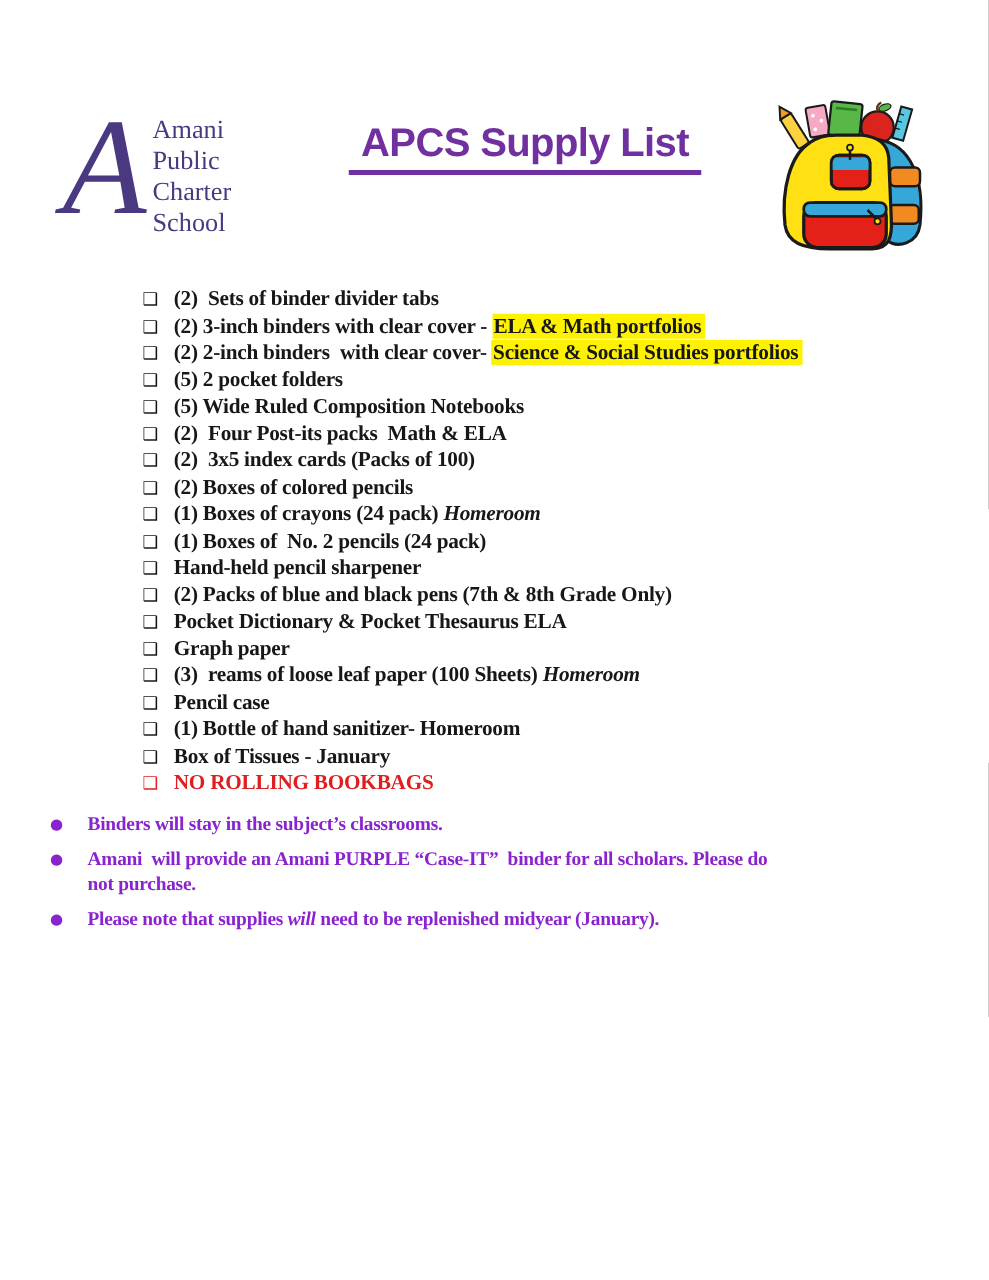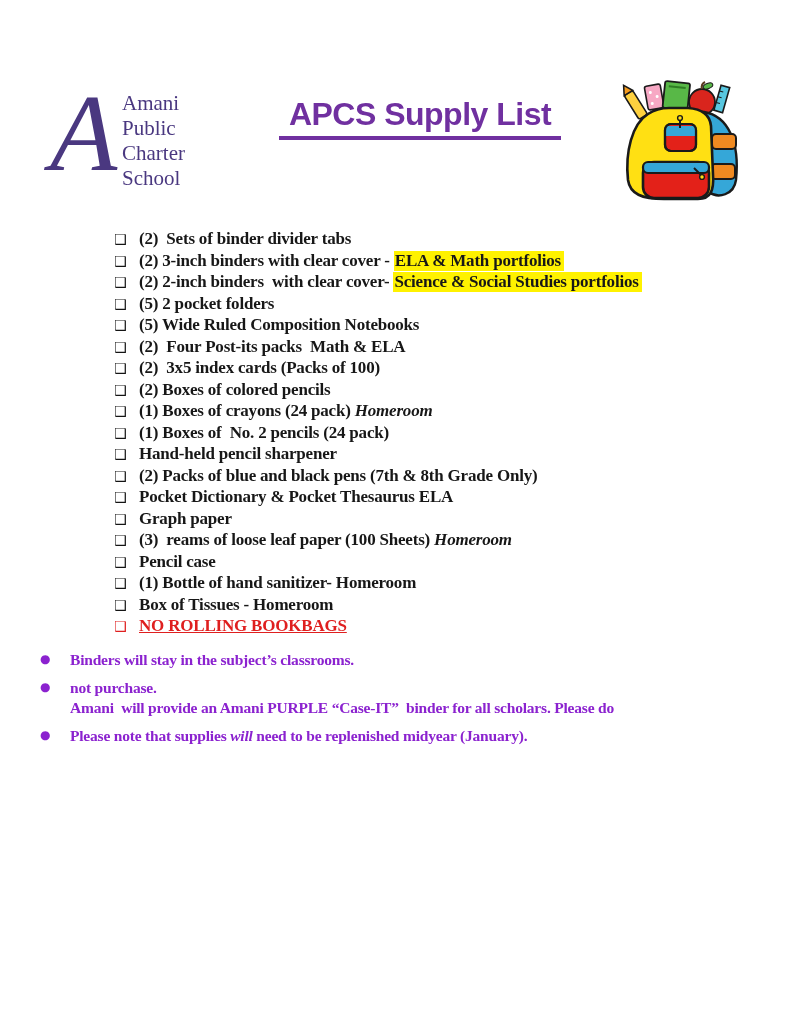--- a/index.html
+++ b/index.html
@@ -38,21 +38,21 @@
     font-family:"DejaVu Sans", sans-serif; font-size:14px; color:#141414;
   }
   .cb.alert { color:var(--alert-red); }
   .item-text {
     font-family:"Liberation Serif", serif; font-weight:700;
     font-size:17px; letter-spacing:-0.2px; color:var(--text-black);
     white-space:pre;
   }
   .item-text .highlight { background:var(--highlight-yellow); padding:0 3px 1px 1px; }
   .item-text .italic { font-style:italic; }
-  .item-text.alert span { color:var(--alert-red); text-decoration:underline; }
+  .item-text.alert span { color:var(--alert-red); }
   
   .notes { position:absolute; left:40px; top:650px; width:640px; }
   .note-row { display:flex; margin-bottom:8px; }
   .bullet {
     width:30px; flex:0 0 auto; padding-top:2px;
     font-family:"DejaVu Sans", sans-serif; font-size:12px; color:var(--note-purple);
   }
   .note-text {
     font-family:"Liberation Serif", serif; font-weight:700;
     font-size:15.5px; letter-spacing:-0.2px; line-height:20px;
@@ -199,36 +199,36 @@
       <div class="item-row">
         <span class="cb">❑</span>
         <span class="item-text"><span>Pencil case</span></span>
       </div>
       <div class="item-row">
         <span class="cb">❑</span>
         <span class="item-text"><span>(1) Bottle of hand sanitizer- Homeroom</span></span>
       </div>
       <div class="item-row">
         <span class="cb">❑</span>
-        <span class="item-text"><span>Box of Tissues - Homeroom</span></span>
+        <span class="item-text"><span>Box of Tissues - January</span></span>
       </div>
       <div class="item-row">
         <span class="cb alert">❑</span>
         <span class="item-text alert"><span>NO ROLLING BOOKBAGS</span></span>
       </div>
     </div>
 
   <div class="notes">
       <div class="note-row">
         <span class="bullet">●</span>
         <span class="note-text"><div class="note-line"><span>Binders will stay in the subject’s classrooms.</span></div></span>
       </div>
       <div class="note-row">
         <span class="bullet">●</span>
-        <span class="note-text"><div class="note-line"><span>not purchase.</span></div><div class="note-line"><span>Amani  will provide an Amani PURPLE “Case-IT”  binder for all scholars. Please do</span></div></span>
+        <span class="note-text"><div class="note-line"><span>Amani  will provide an Amani PURPLE “Case-IT”  binder for all scholars. Please do</span></div><div class="note-line"><span>not purchase.</span></div></span>
       </div>
       <div class="note-row">
         <span class="bullet">●</span>
         <span class="note-text"><div class="note-line"><span>Please note that supplies </span><span class="italic">will</span><span> need to be replenished midyear (January).</span></div></span>
       </div>
     </div>
 
 </div>
 
 </body></html>

